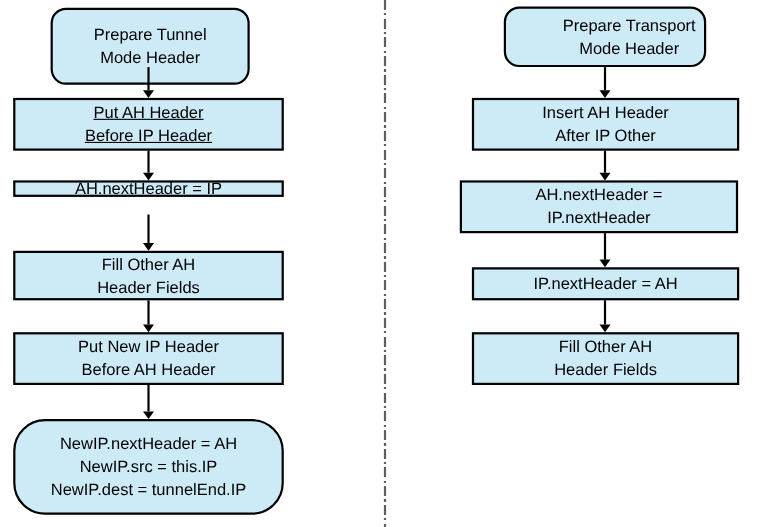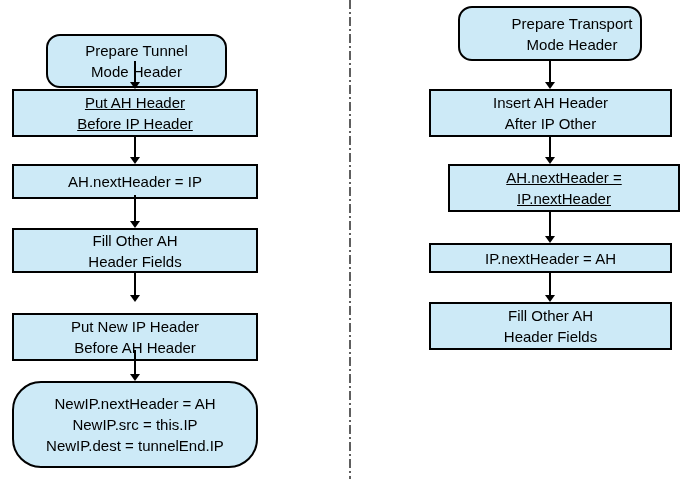--- a/index.html
+++ b/index.html
@@ -67,52 +67,52 @@
       var(--divider-color) 12px, var(--divider-color) 14px,
       transparent 14px, transparent 17px
     );
   }
 </style>
 </head>
 <body>
 
 <div class="canvas">
 
-  <div class="node start" style="left:46px; top:7px; width:181px; height:54px;margin-top:27px;">Prepare Tunnel
+  <div class="node start" style="left:46px; top:7px; width:181px; height:70px;">Prepare Tunnel
 Mode Header</div>
 
   <div class="arrow" style="left:130px; top:61px; height:28px;">
     <span class="shaft"></span>
     <span class="head"></span>
   </div>
 
   <div class="node" style="left:12px; top:89px; width:246px; height:48px;text-decoration:underline;">Put AH Header
 Before IP Header</div>
 
   <div class="arrow" style="left:130px; top:137px; height:27px;">
     <span class="shaft"></span>
     <span class="head"></span>
   </div>
 
-  <div class="node" style="left:12px; top:164px; width:246px; height:35px;">AH.nextHeader = IP</div>
+  <div class="node" style="left:12px; top:164px; width:246px; height:15px;">AH.nextHeader = IP</div>
 
   <div class="arrow" style="left:130px; top:195px; height:33px;">
     <span class="shaft"></span>
     <span class="head"></span>
   </div>
 
   <div class="node" style="left:12px; top:228px; width:246px; height:45px;">Fill Other AH
 Header Fields</div>
 
   <div class="arrow" style="left:130px; top:273px; height:29px;">
     <span class="shaft"></span>
     <span class="head"></span>
   </div>
 
-  <div class="node" style="left:12px; top:302px; width:246px; height:48px;margin-top:11px;">Put New IP Header
+  <div class="node" style="left:12px; top:302px; width:246px; height:48px;">Put New IP Header
 Before AH Header</div>
 
   <div class="arrow" style="left:130px; top:350px; height:31px;">
     <span class="shaft"></span>
     <span class="head"></span>
   </div>
 
   <div class="node" style="left:12px; top:381px; width:246px; height:87px;border-radius:29px;">NewIP.nextHeader = AH
 NewIP.src = this.IP
 NewIP.dest = tunnelEnd.IP</div>
@@ -128,21 +128,21 @@
   </div>
 
   <div class="node" style="left:429px; top:89px; width:243px; height:48px;">Insert AH Header
 After IP Other</div>
 
   <div class="arrow" style="left:545px; top:137px; height:27px;">
     <span class="shaft"></span>
     <span class="head"></span>
   </div>
 
-  <div class="node" style="left:448px; top:164px; width:232px; height:48px;text-decoration:underline;">AH.nextHeader =
+  <div class="node" style="left:418px; top:164px; width:253px; height:48px;">AH.nextHeader =
 IP.nextHeader</div>
 
   <div class="arrow" style="left:545px; top:212px; height:31px;">
     <span class="shaft"></span>
     <span class="head"></span>
   </div>
 
   <div class="node" style="left:429px; top:243px; width:243px; height:30px;">IP.nextHeader = AH</div>
 
   <div class="arrow" style="left:545px; top:273px; height:29px;">

